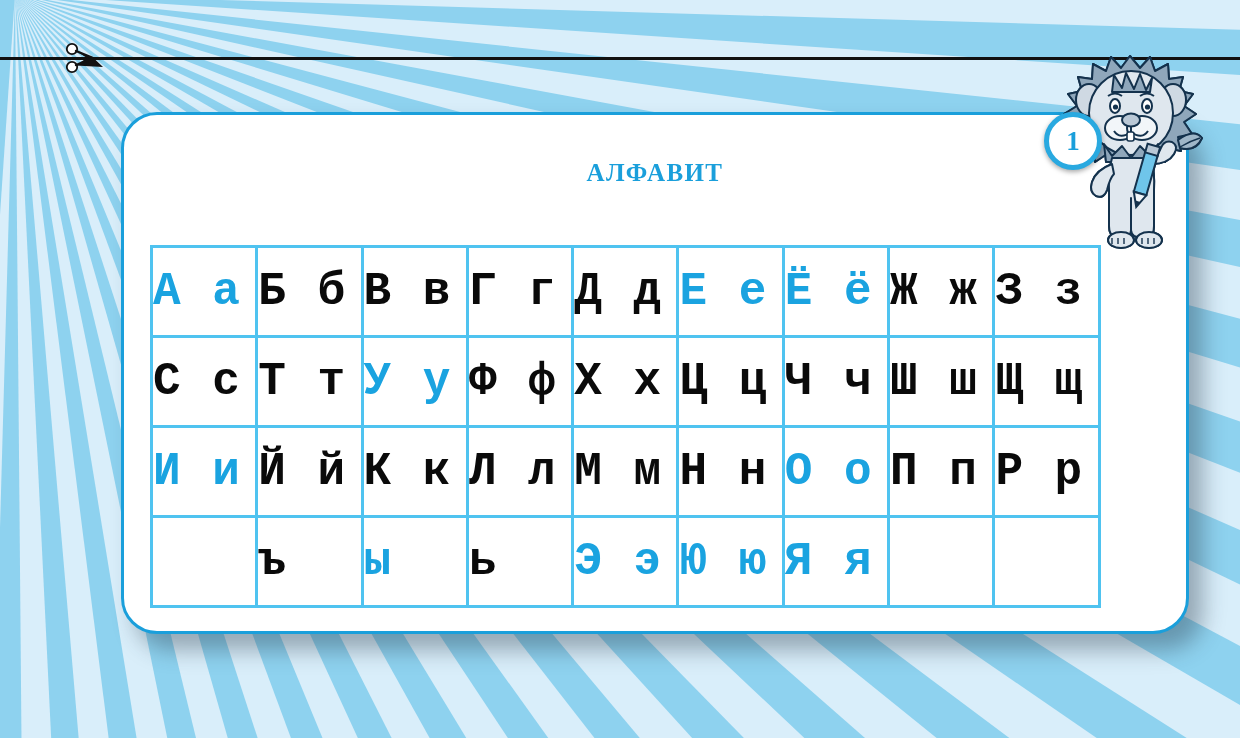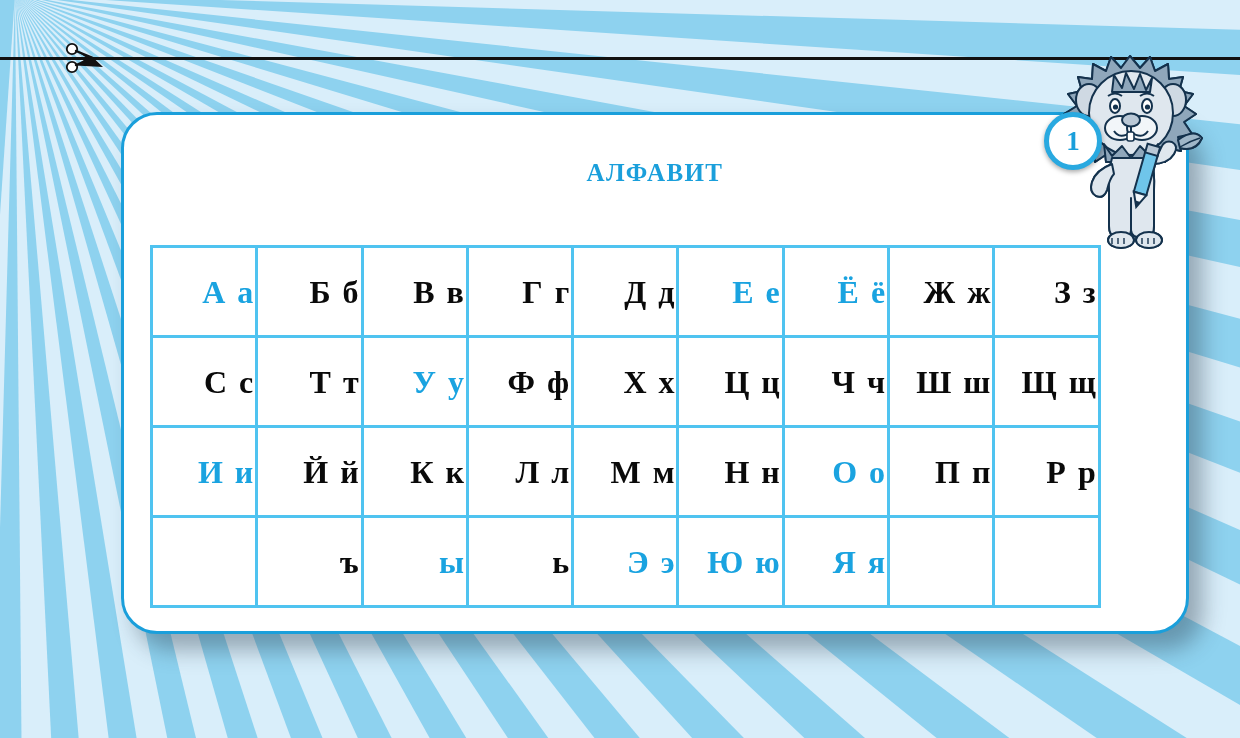--- a/index.html
+++ b/index.html
@@ -78,25 +78,25 @@
     left: 26px;
     top: 130px;
     width: 948px;
     border-collapse: collapse;
     table-layout: fixed;
   }
   #alphabet-table td {
     width: 105.3px;
     height: 90px;
     border: 3px solid #4fc3f0;
-    text-align: right;
+    text-align: left;
     vertical-align: middle;
-    font-family: Liberation Serif, serif;
+    font-family: Liberation Mono, monospace;
     font-weight: bold;
-    font-size: 32px;
+    font-size: 46px;
     letter-spacing: 2px;
     color: #0a0a0a;
     line-height: 1;
   }
   #alphabet-table td.vowel { color: #1aa3e0; }
   #alphabet-table td.empty { color: transparent; }
 
   
   #mascot {
     position: absolute;

